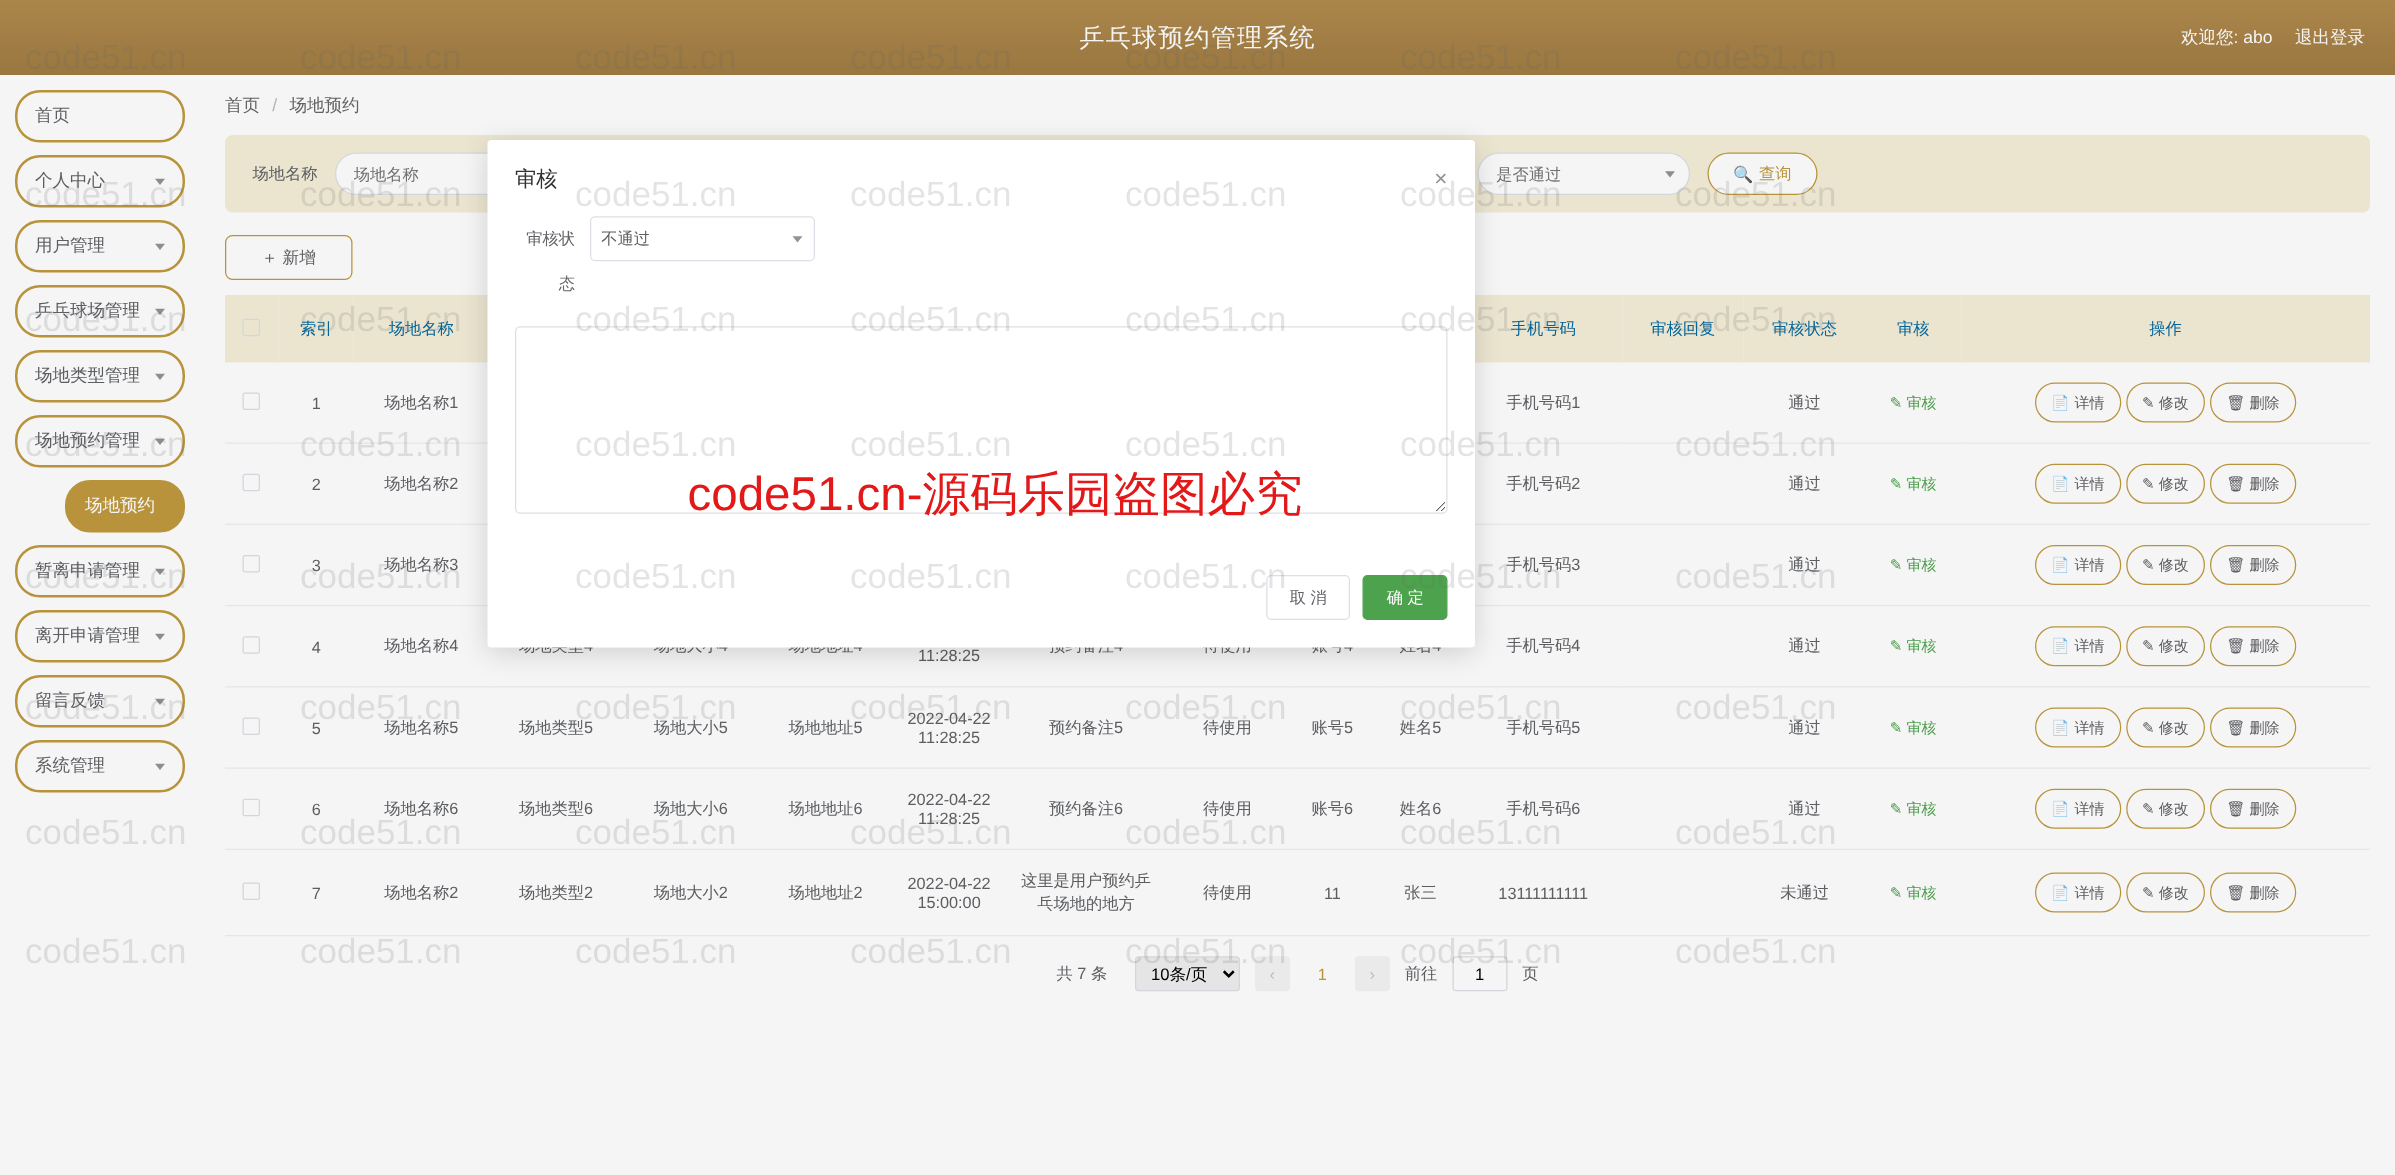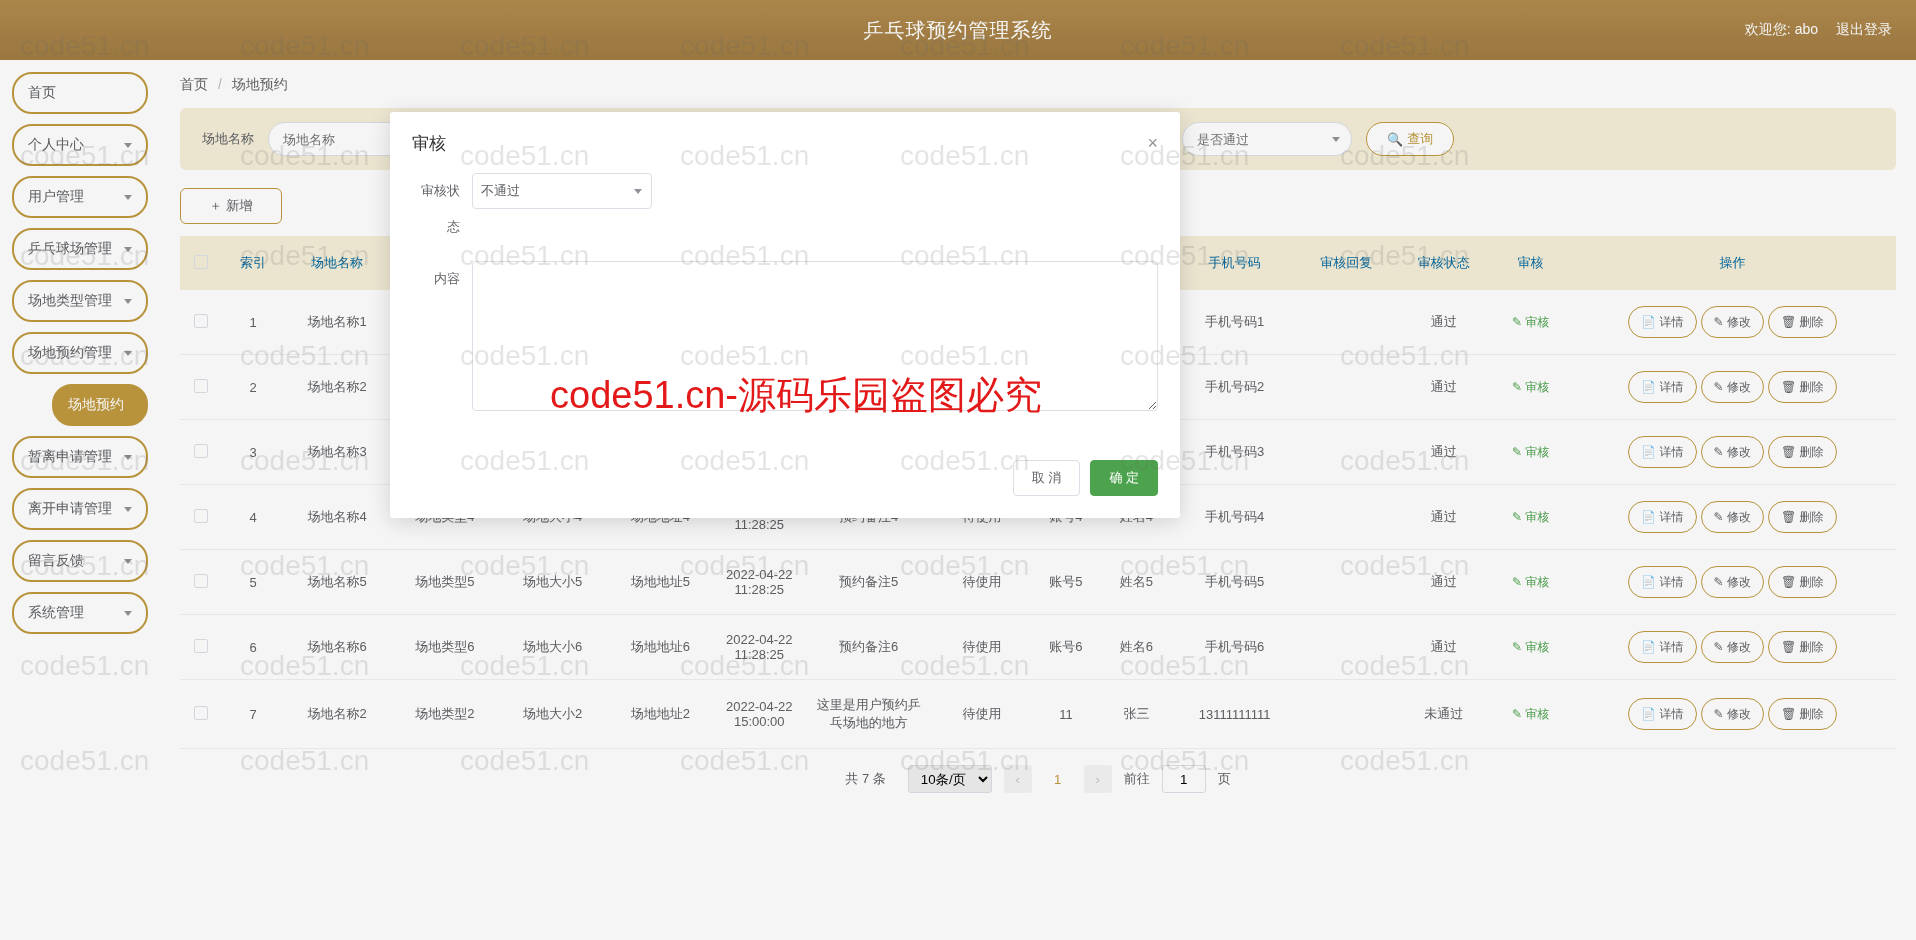--- a/index.html
+++ b/index.html
@@ -378,21 +378,20 @@
     <div class="form-row">
       <div class="lab">审核状态</div>
       <div class="ctrl">
         <div class="el-sel">
           <input value="不通过" style="">
           <i class="chev"></i>
         </div>
       </div>
     </div>
     <div class="form-row">
-      <div class="lab">内容</div>
       <div class="ctrl">
         <textarea class="el-ta" style=""></textarea>
       </div>
     </div>
   </div>
   <div class="dlg-foot">
     <button class="btn btn-def">取 消</button>
     <button class="btn btn-pri">确 定</button>
   </div>
 </div>

